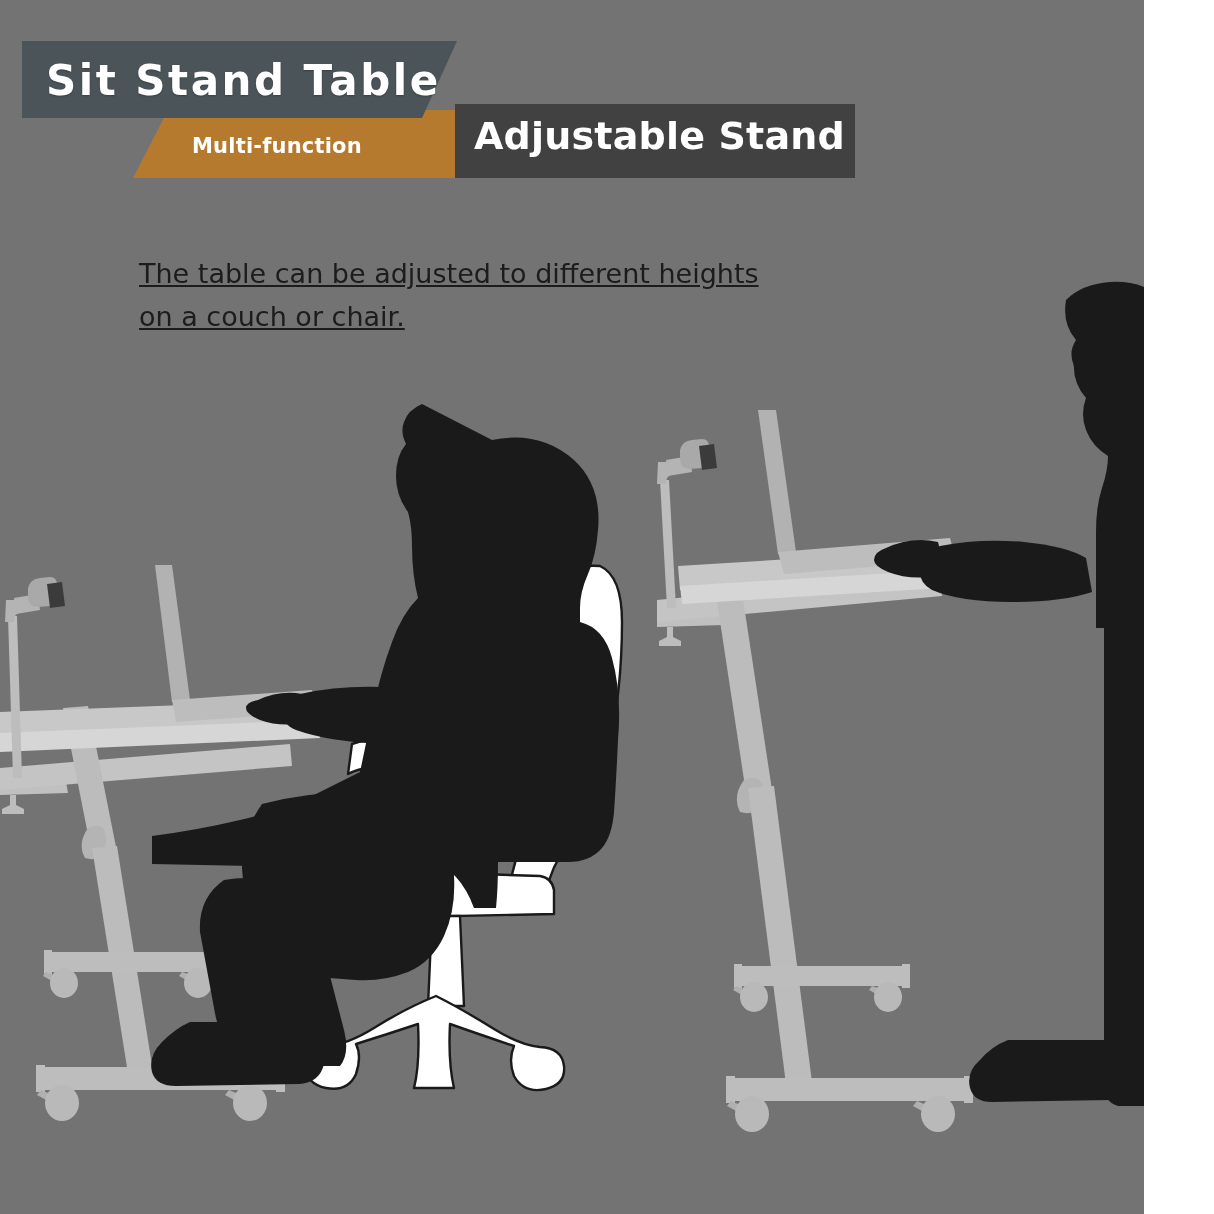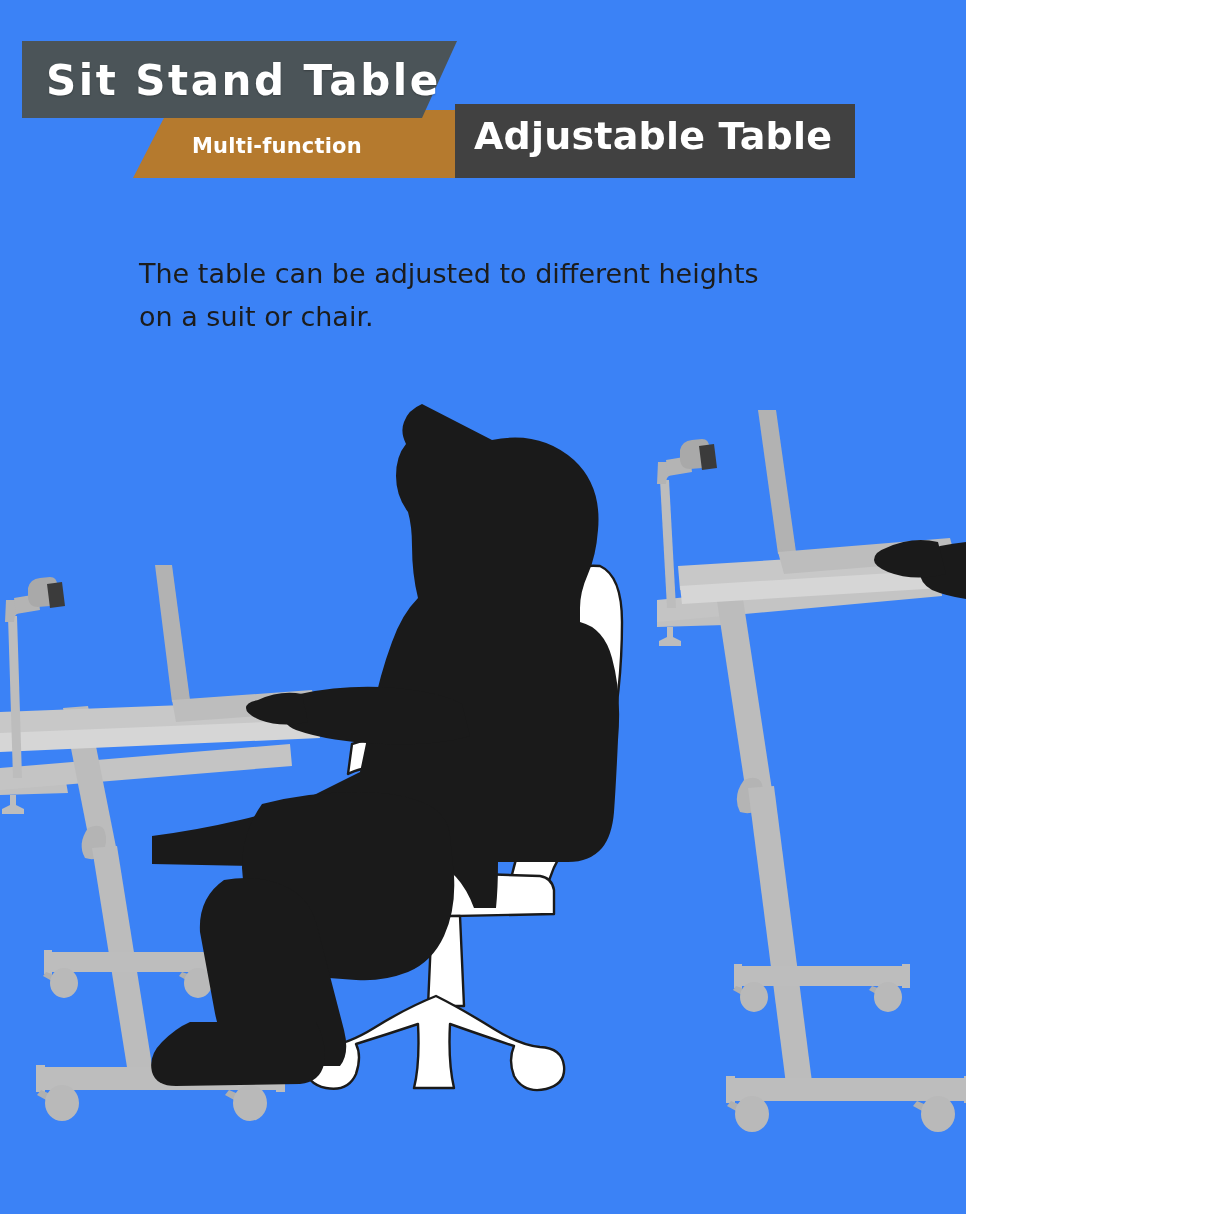--- a/index.html
+++ b/index.html
@@ -2,23 +2,23 @@
 <html><head>
 <meta charset="utf-8">
 <style>
   html, body {
     margin: 0;
     padding: 0;
     background: #ffffff;
   }
   #page {
     position: relative;
-    width: 966px;
+    width: 1144px;
     height: 1214px;
-    background: #3b82f6;
+    background: #737373;
     overflow: hidden;
     font-family: "DejaVu Sans", "Liberation Sans", sans-serif;
   }
 
   
   .banner-layer {
     position: absolute;
     left: 0;
     top: 0;
     width: 1214px;
@@ -56,20 +56,21 @@
   
   #description {
     position: absolute;
     left: 139px;
     top: 252px;
     width: 660px;
     color: #1c1c1c;
     font-size: 27px;
     line-height: 43px;
     font-family: "DejaVu Sans", "Liberation Sans", sans-serif;
+    text-decoration: underline;
   }
   #description div { white-space: nowrap; }
 
   
   #illustration {
     position: absolute;
     left: 0;
     top: 0;
     width: 1214px;
     height: 1214px;
@@ -87,26 +88,26 @@
 
       <rect x="455" y="104" width="400" height="74" fill="#414141"></rect>
 
       <polygon points="22,41 457,41 422,118 22,118" fill="#4b5458"></polygon>
     </svg>
 
     <div class="banner-text" id="title-main">Sit Stand Table</div>
 
     <div class="banner-text" id="title-sub">Multi-function</div>
 
-    <div class="banner-text" id="title-right">Adjustable Table</div>
+    <div class="banner-text" id="title-right">Adjustable Stand</div>
   </div>
 
   <div id="description">
     <div>The table can be adjusted to different heights</div>
-    <div>on a suit or chair.</div>
+    <div>on a couch or chair.</div>
   </div>
 
   <svg id="illustration" viewBox="0 0 1214 1214">
 
     <g>
 
       <g>
 
         <polygon points="0,778 65,776 68,793 0,795" fill="#c0c0c0"></polygon>
 

